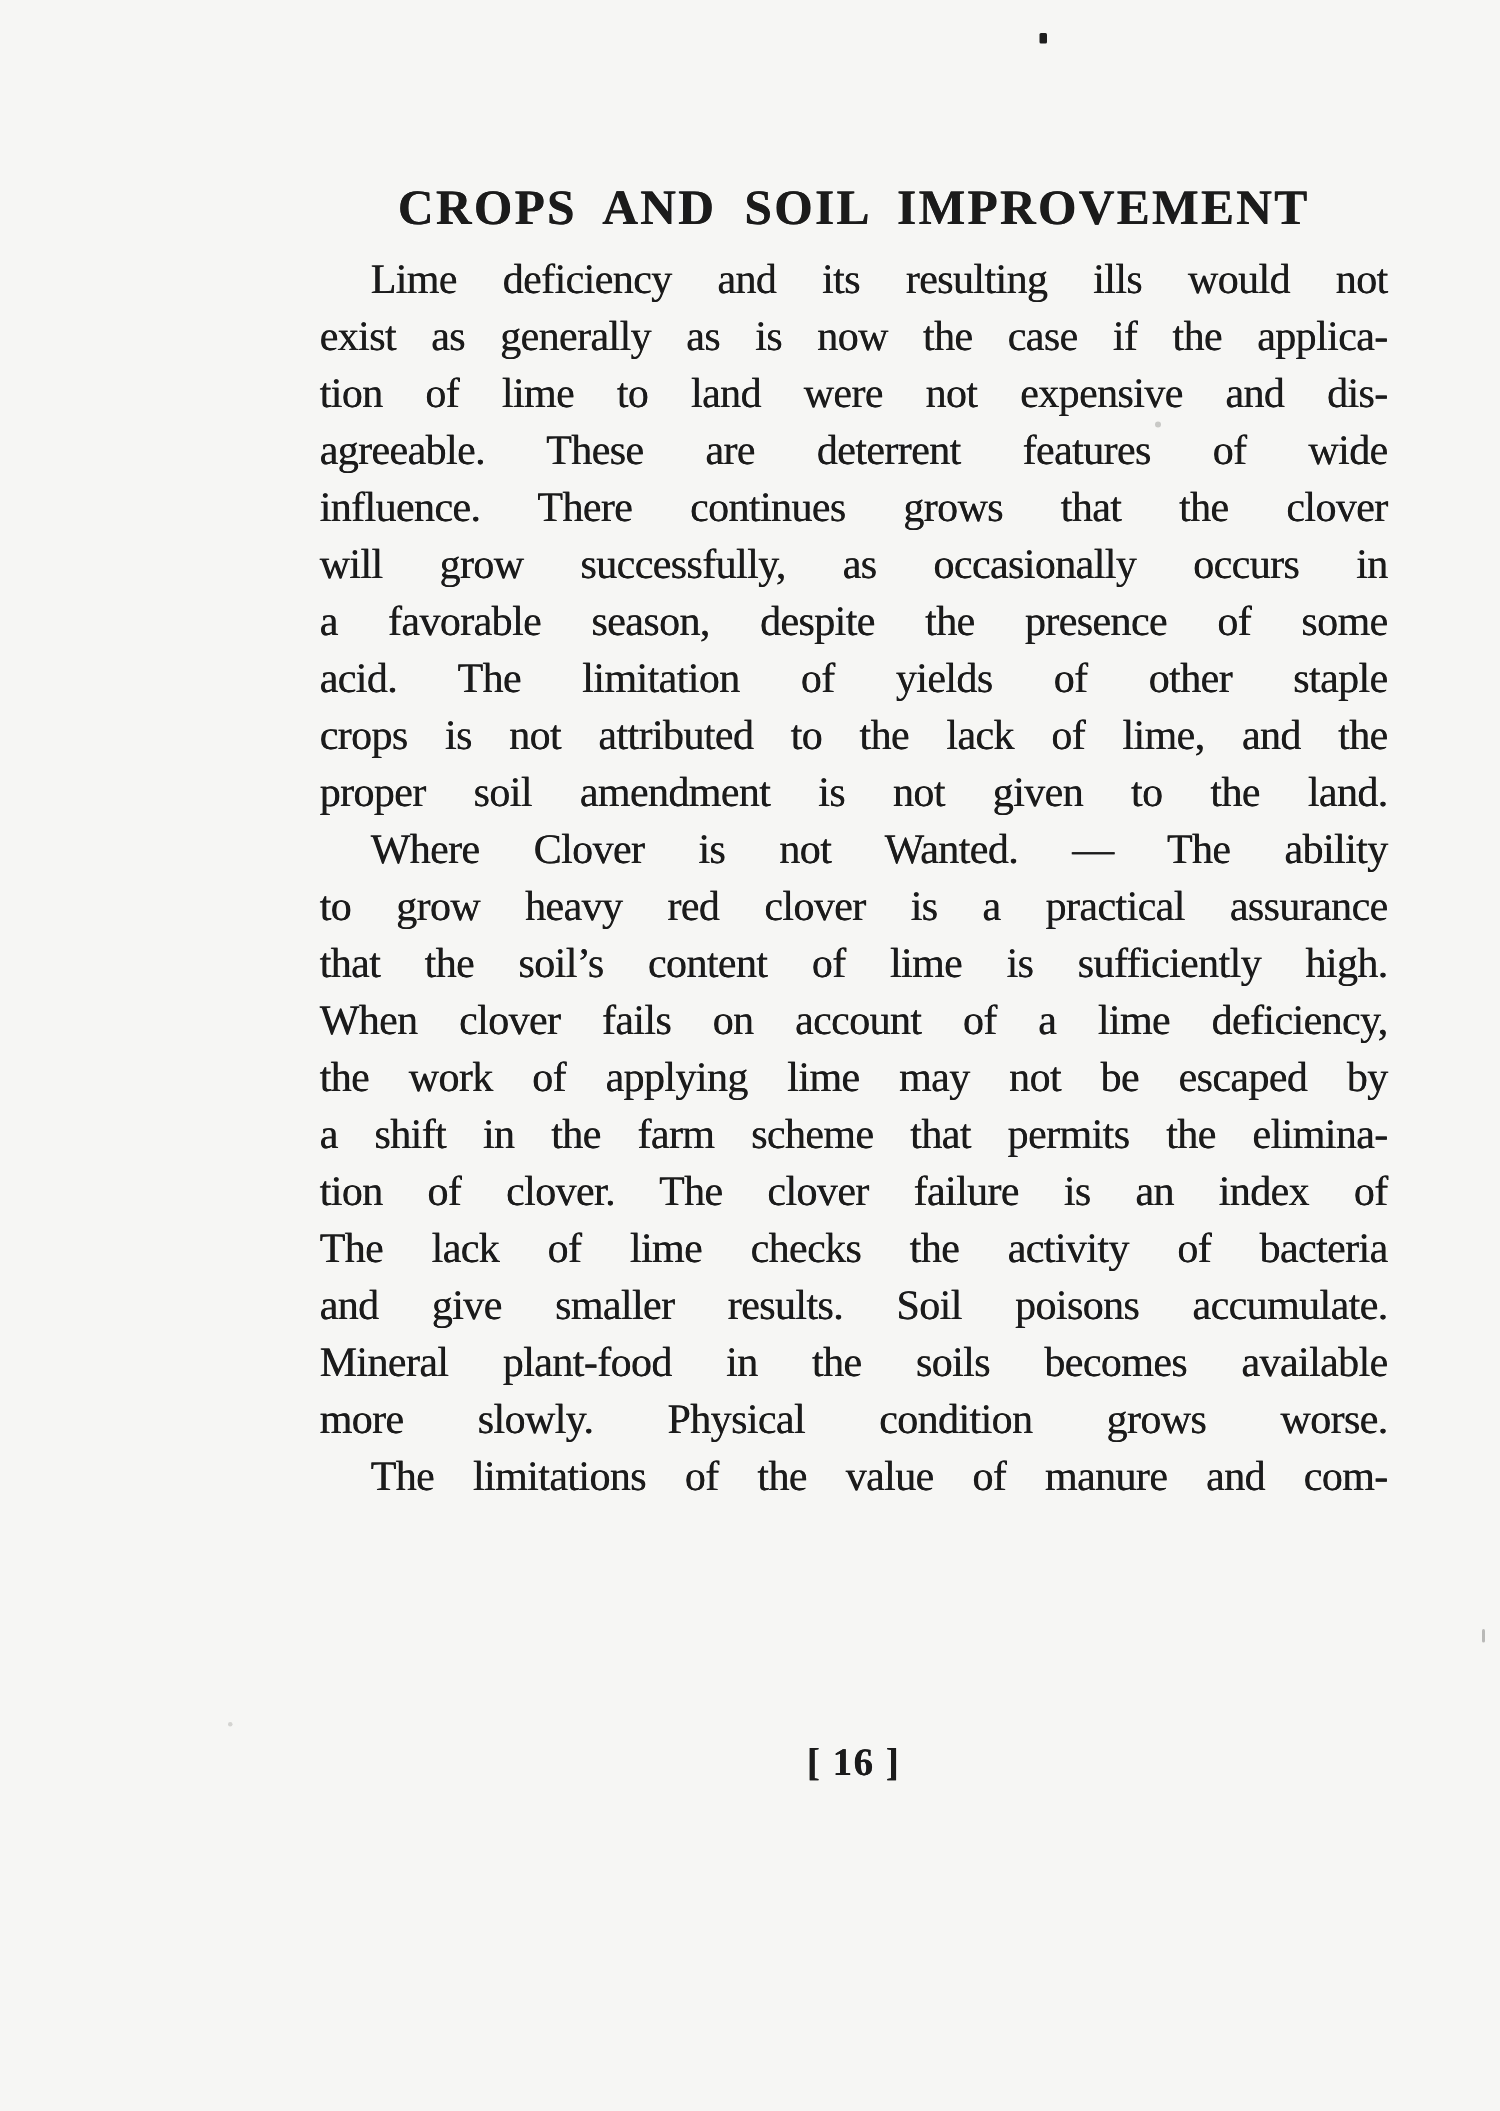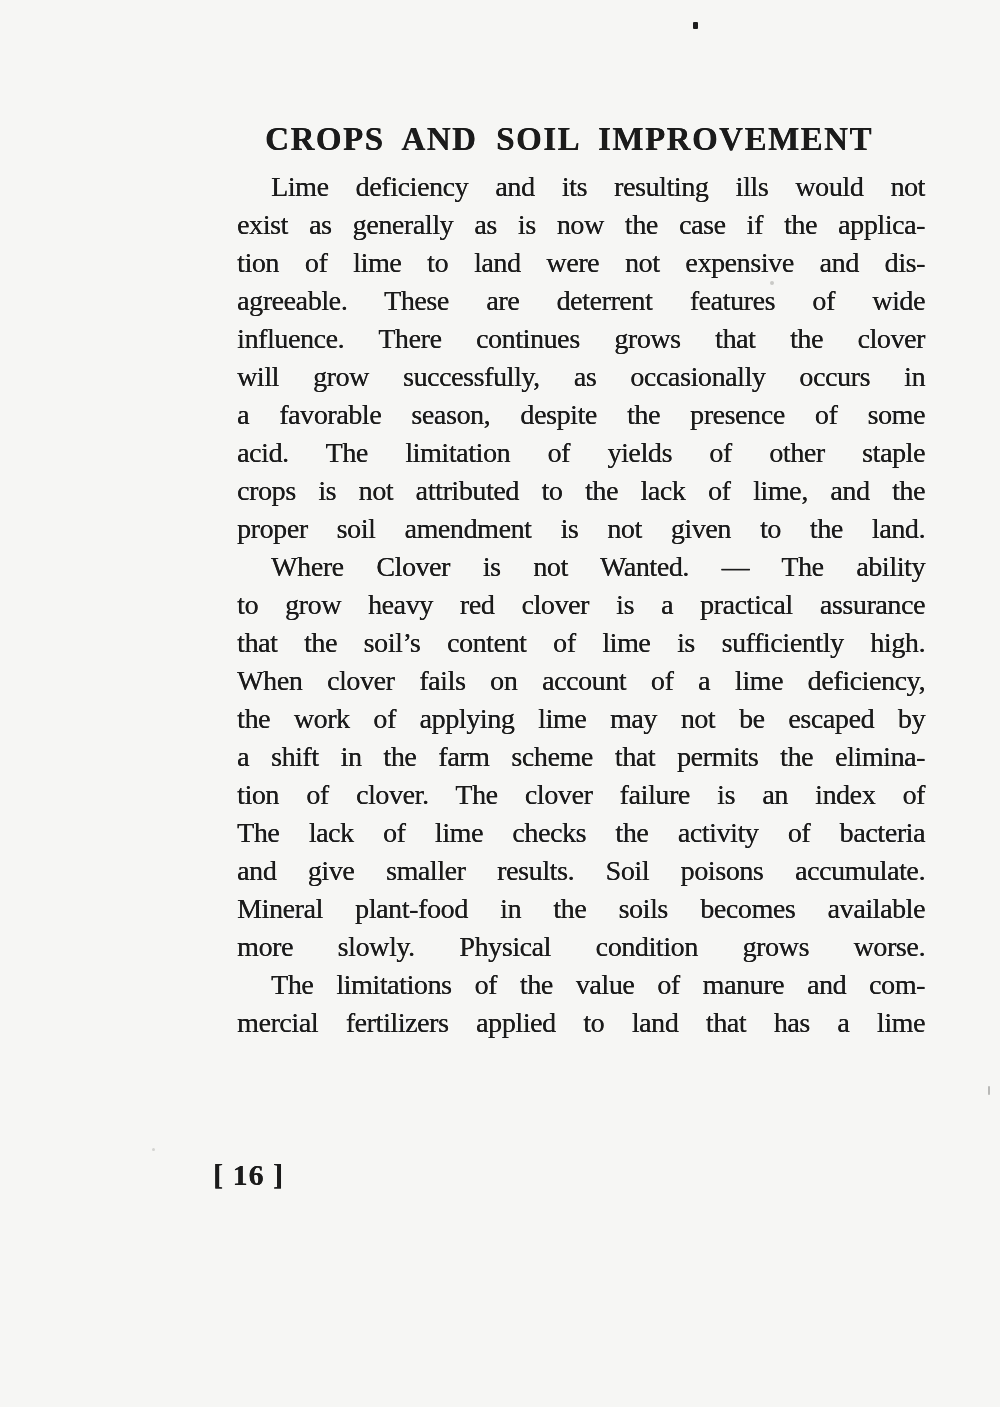--- a/index.html
+++ b/index.html
@@ -35,31 +35,31 @@
     font-size: 28px;
     letter-spacing: -0.4px;
     line-height: 38px;
     text-shadow: 0.25px 0 0 currentColor;
   }
   .line {
     height: 38px;
     text-align: justify;
     text-align-last: justify;
     text-justify: inter-word;
-    margin-left: 24px;
   }
   .line.indent { padding-left: 34px; }
   .bold { font-weight: normal; }
   .page-number {
     position: absolute;
     left: 213px;
     top: 1156px;
     width: 712px;
     line-height: 38px;
-    font-size: 30px;
+    text-align: center;
+    font-size: 26px;
     font-weight: bold;
     letter-spacing: 1px;
     text-shadow: 0.25px 0 0 currentColor;
   }
   .speck { position: absolute; }
   .speck-1 { left: 693px; top: 22px; width: 5px; height: 7px; background: #1e1e1e; border-radius: 1px; }
   .speck-2 { left: 988px; top: 1086px; width: 2px; height: 9px; background: #b9b9b7; border-radius: 1px; }
   .speck-3 { left: 770px; top: 281px; width: 4px; height: 4px; background: #c9c9c6; border-radius: 50%; }
   .speck-4 { left: 152px; top: 1148px; width: 3px; height: 3px; background: #d4d4d1; border-radius: 50%; }
 </style>
@@ -84,20 +84,19 @@
       <div class="line"><span>that the soil’s content of lime is sufficiently high.</span></div>
       <div class="line"><span>When clover fails on account of a lime deficiency,</span></div>
       <div class="line"><span>the work of applying lime may not be escaped by</span></div>
       <div class="line"><span>a shift in the farm scheme that permits the elimina-</span></div>
       <div class="line"><span>tion of clover. The clover failure is an index of</span></div>
       <div class="line"><span>The lack of lime checks the activity of bacteria</span></div>
       <div class="line"><span>and give smaller results. Soil poisons accumulate.</span></div>
       <div class="line"><span>Mineral plant-food in the soils becomes available</span></div>
       <div class="line"><span>more slowly. Physical condition grows worse.</span></div>
       <div class="line indent"><span>The limitations of the value of manure and com-</span></div>
-      <div class="line"><span>mercial fertilizers applied to land that has a lime</span></div>
     </div>
   <div class="page-number">[ 16 ]</div>
   <div class="speck speck-1"></div>
   <div class="speck speck-2"></div>
   <div class="speck speck-3"></div>
   <div class="speck speck-4"></div>
 </div>
 
 </body></html>

